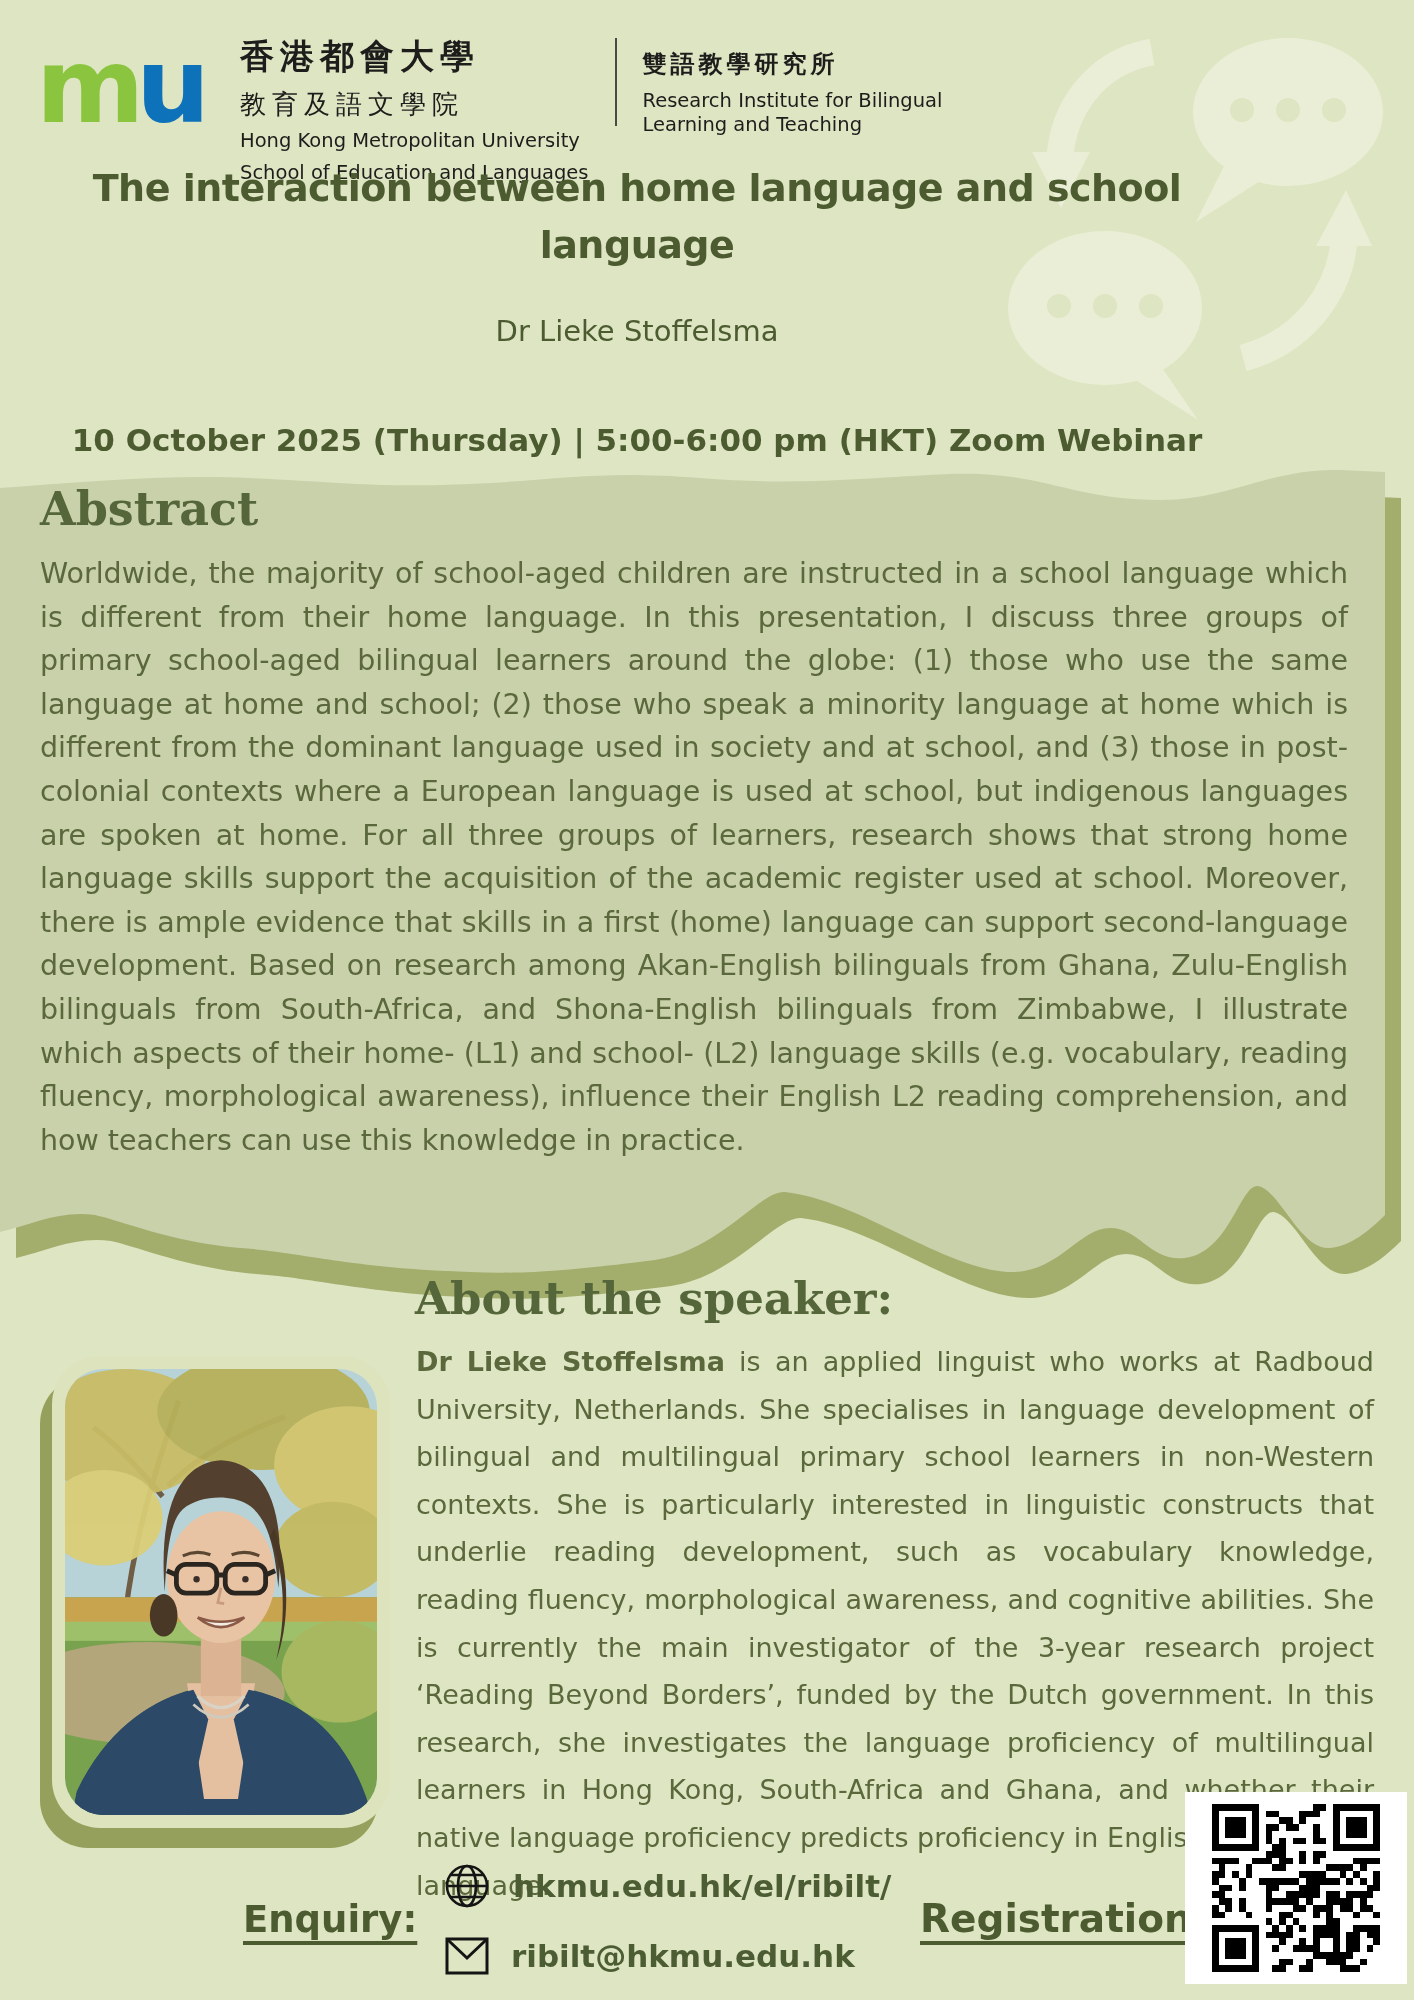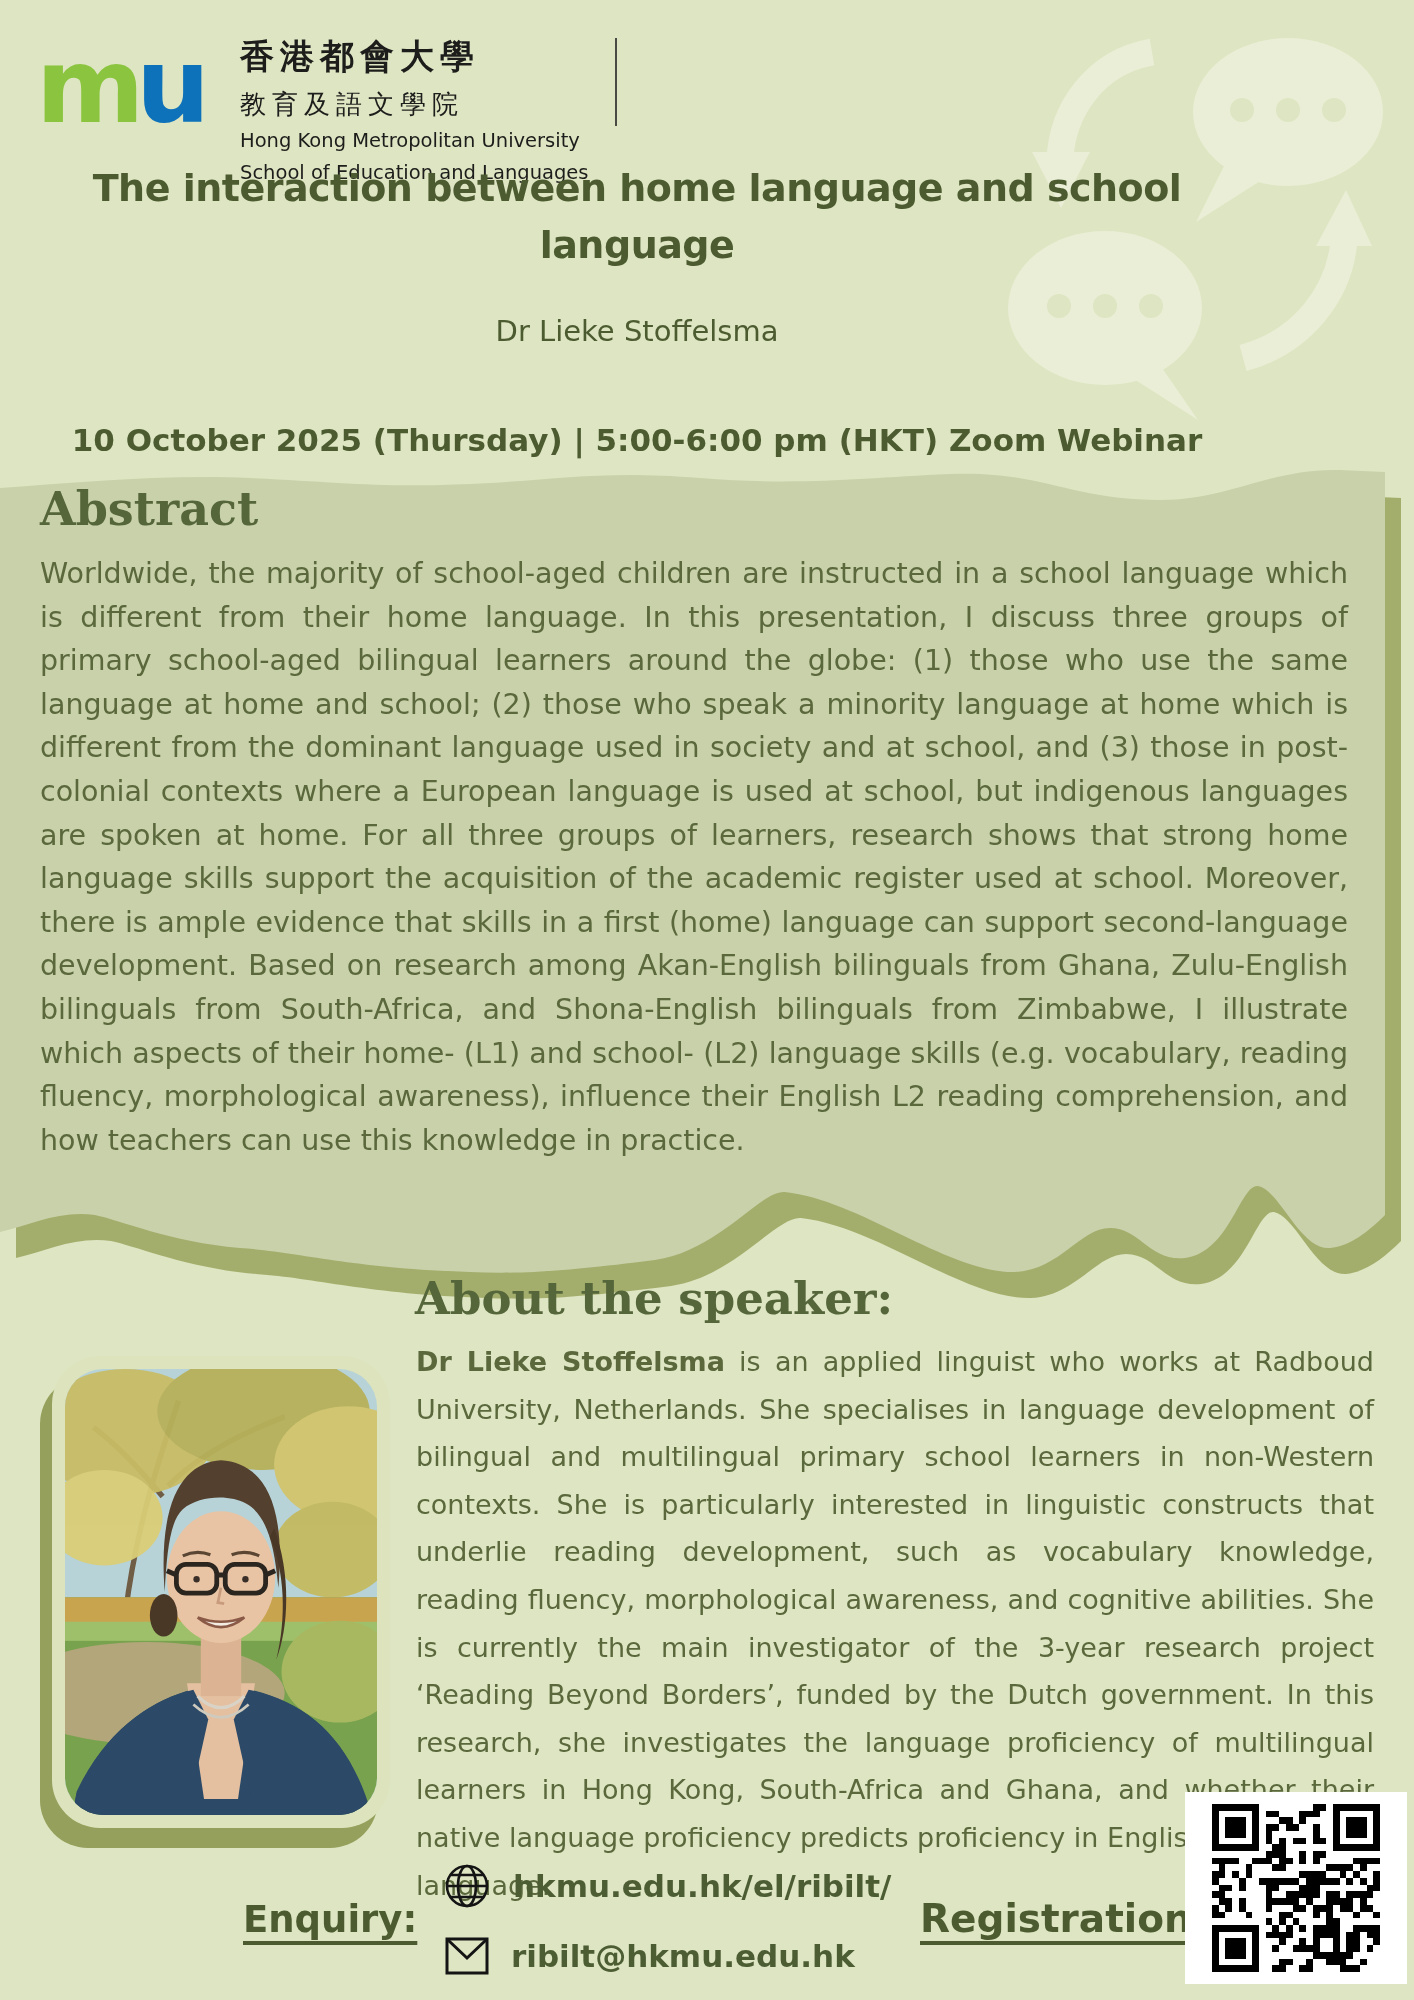--- a/index.html
+++ b/index.html
@@ -101,20 +101,25 @@
       <text x="-4" y="88" font-family="DejaVu Sans, sans-serif" font-weight="bold" font-size="104" fill="var(--logo-green)">m</text>
       <text x="96" y="88" font-family="DejaVu Sans, sans-serif" font-weight="bold" font-size="104" fill="var(--logo-blue)">u</text>
     </svg>
     <div style="margin-left:22px">
       <div class="hdr-cn">香港都會大學</div>
       <div class="hdr-cn2">教育及語文學院</div>
       <div class="hdr-en">Hong Kong Metropolitan University</div>
       <div class="hdr-en" style="margin-top:8px">School of Education and Languages</div>
     </div>
     <div class="divider" style="margin:4px 0 0 26px"></div>
+    <div style="margin-left:26px;padding-top:14px">
+      <div class="inst-cn">雙語教學研究所</div>
+      <div class="inst-en">Research Institute for Bilingual</div>
+      <div class="inst-en" style="margin-top:0">Learning and Teaching</div>
+    </div>
   </div>
 
   <div class="abs ctr title" style="top:160px">
     <div>The interaction between home language and school language</div>
   </div>
   <div class="abs ctr speaker" style="top:314px">Dr Lieke Stoffelsma</div>
   <div class="abs ctr datetime" style="top:422px">10 October 2025  (Thursday) | 5:00-6:00 pm (HKT) Zoom Webinar</div>
 
   <div class="abs serif-h abstract-h" style="left:40px;top:482px">Abstract</div>
   <div class="abs abstract-body">Worldwide, the majority of school-aged children are instructed in a school language which is different from their home language. In this presentation, I discuss three groups of primary school-aged bilingual learners around the globe: (1) those who use the same language at home and school; (2) those who speak a minority language at home which is different from the dominant language used in society and at school, and (3) those in post-colonial contexts where a European language is used at school, but indigenous languages are spoken at home. For all three groups of learners, research shows that strong home language skills support the acquisition of the academic register used at school. Moreover, there is ample evidence that skills in a first (home) language can support second-language development. Based on research among Akan-English bilinguals from Ghana, Zulu-English bilinguals from South-Africa, and Shona-English bilinguals from Zimbabwe, I illustrate which aspects of their home- (L1) and school- (L2) language skills (e.g. vocabulary, reading fluency, morphological awareness), influence their English L2 reading comprehension, and how teachers can use this knowledge in practice.</div>

